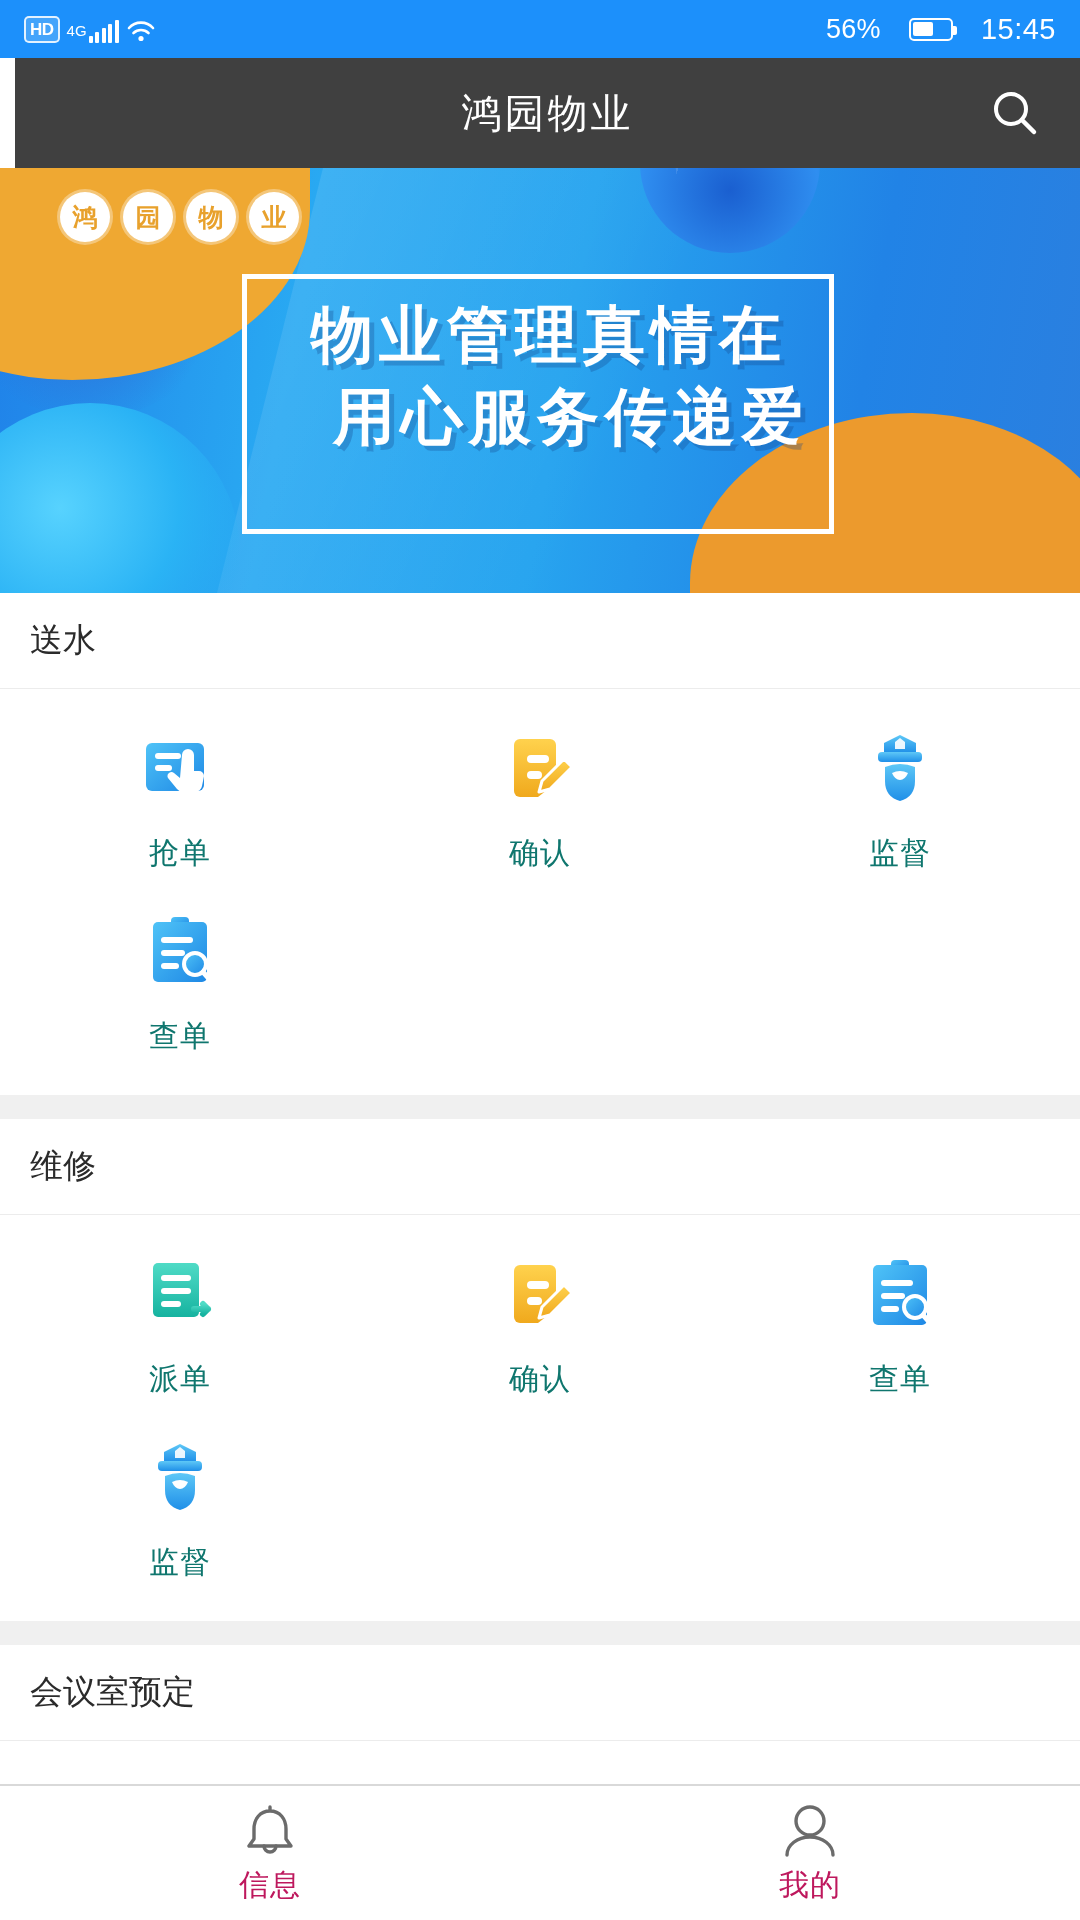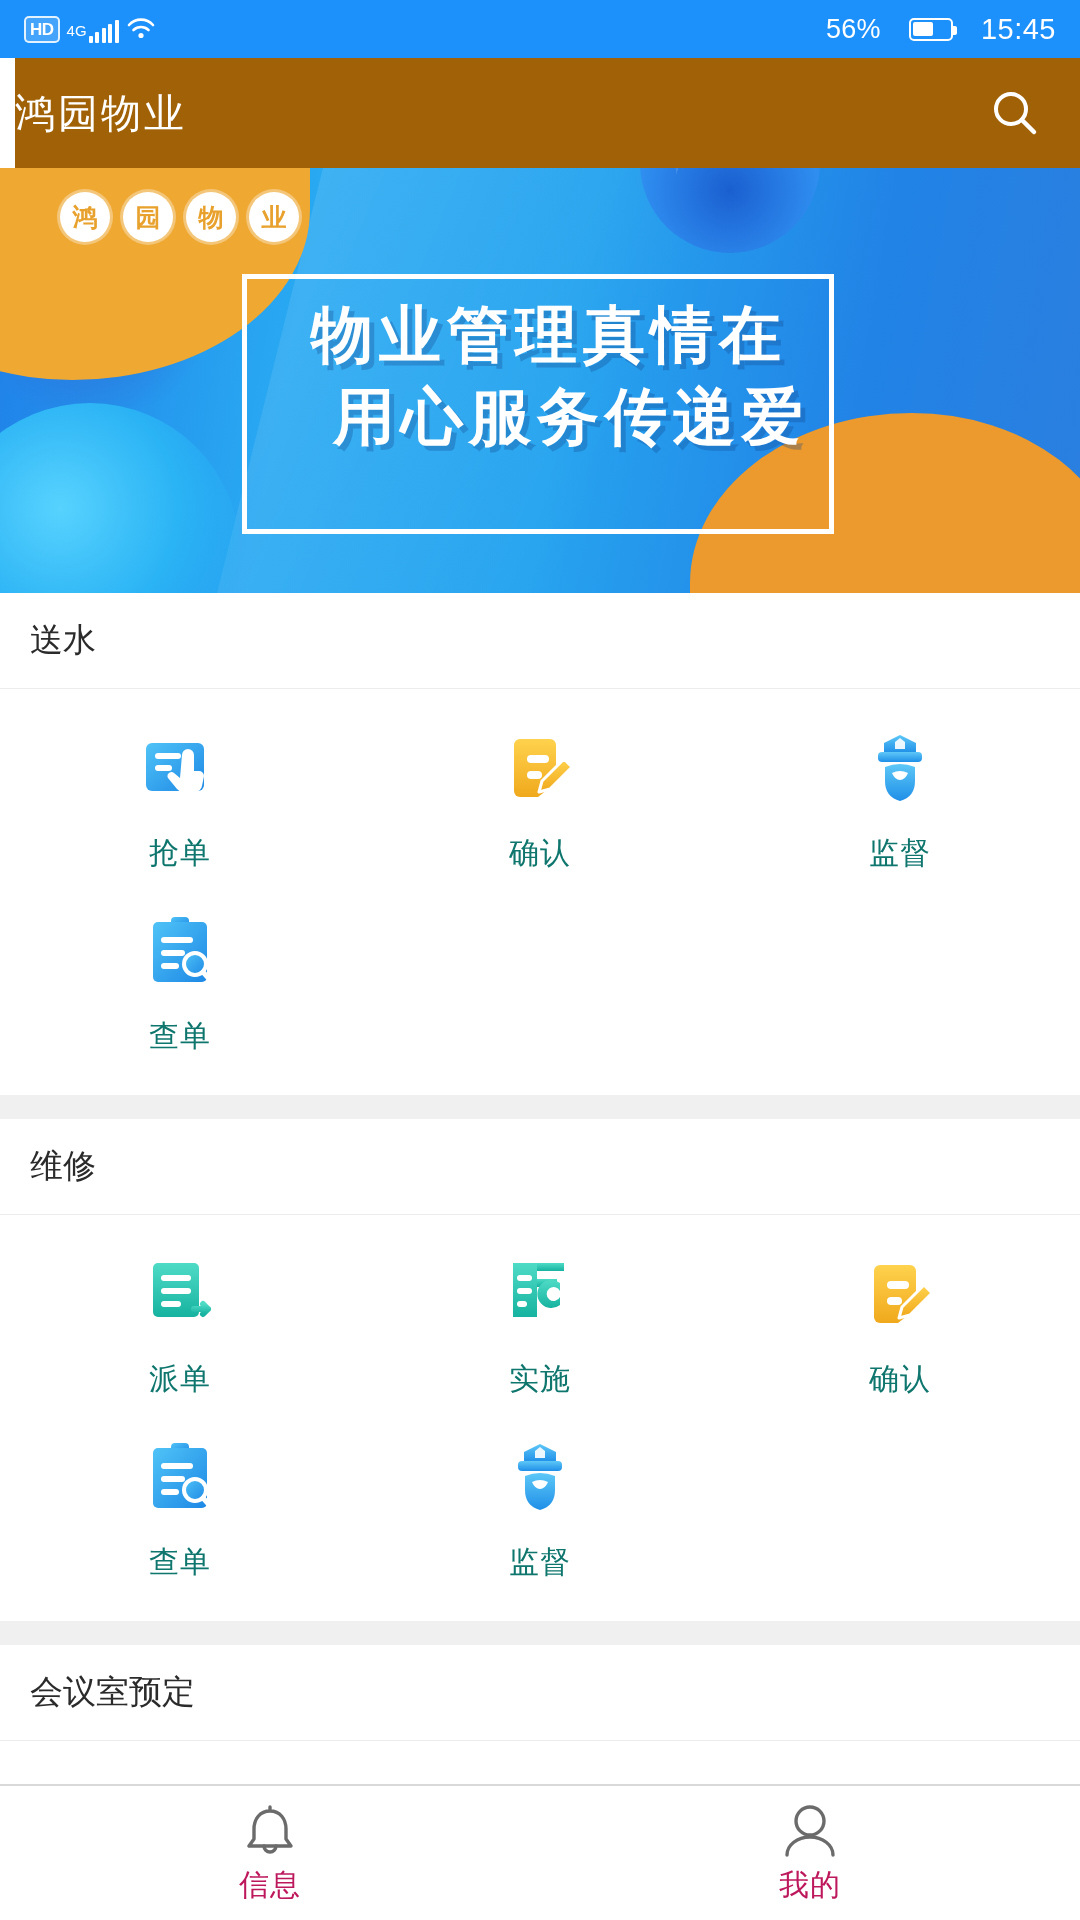--- a/index.html
+++ b/index.html
@@ -9,21 +9,21 @@
     background:#ffffff;
     overflow:hidden;
     position:relative;
   }
 
   
   .statusbar{
     height:58px; background:#1c90fb; display:flex; align-items:center;
     padding:0 24px; color:#ffffff;
   }
-  .sb-left{ display:flex; gap:7px; }
+  .sb-left{ display:flex; align-items:flex-end; gap:7px; }
   .sb-right{ margin-left:auto; display:flex; align-items:center; gap:28px; }
   .hd-badge{
     border:2px solid rgba(255,255,255,.85); border-radius:5px;
     font-size:17px; font-weight:bold; line-height:1;
     padding:3px 4px; letter-spacing:-.5px; color:#fff;
     background:rgba(255,255,255,.18);
   }
   .net-wrap{ display:flex; align-items:flex-end; gap:2px; }
   .net-label{ font-size:15px; line-height:1; margin-bottom:5px; }
   .bars{ display:flex; align-items:flex-end; gap:2.5px; height:24px;}
@@ -41,22 +41,22 @@
   }
   .battery::after{
     content:""; position:absolute; right:-6px; top:6px; width:4px; height:9px;
     background:#fff; border-radius:0 2px 2px 0;
   }
   .battery .fill{ height:100%; width:56%; background:#fff; border-radius:2px; }
   .clock{ font-size:29px; letter-spacing:.5px; }
 
   
   .appbar{
-    height:110px; background:#a16207; display:flex; align-items:center;
-    position:relative;margin-left:15px;
+    height:110px; background:#404040; display:flex; align-items:center;
+    justify-content:center; position:relative;margin-left:15px;
   }
   .appbar-title{ color:#fff; font-size:40px; letter-spacing:3px; }
   .search-btn{
     position:absolute; right:34px; top:50%; transform:translateY(-50%);
     width:62px; height:62px; display:flex; align-items:center; justify-content:center;
   }
 
   
   .banner{
     height:425px; position:relative; overflow:hidden;
@@ -324,40 +324,20 @@
           <path d="M16 8 h36 a5 5 0 0 1 5 5 v44 a5 5 0 0 1 -5 5 h-36 a5 5 0 0 1 -5 -5 v-44 a5 5 0 0 1 5 -5 z" fill="url(#gt1)"></path>
           <rect x="19" y="20" width="30" height="6" rx="3" fill="#fff"></rect>
           <rect x="19" y="33" width="30" height="6" rx="3" fill="#fff"></rect>
           <rect x="19" y="46" width="20" height="6" rx="3" fill="#fff"></rect>
           <path d="M52 54 l14 0 m-5 -5 l5 5 l-5 5" stroke="url(#gt1)" fill="none" stroke-width="6" stroke-linecap="round" stroke-linejoin="round"></path>
         </svg>
       </span>
       <span class="lbl">派单</span>
     </div>
 
-    <div class="cell">
-      <span class="ico">
-        <svg viewBox="0 0 76 76" width="76" height="76">
-          <defs>
-              <linearGradient id="gt2" x1="0" y1="0" x2="0" y2="1">
-            <stop offset="0" stop-color="#4fdbc6"></stop>
-                <stop offset="1" stop-color="#16b3a0"></stop>
-          </linearGradient>
-            </defs>
-          <path d="M11 8 h24 v54 h-24 z" fill="url(#gt2)"></path>
-          <rect x="15" y="20" width="15" height="6" rx="3" fill="#fff"></rect>
-          <rect x="15" y="33" width="15" height="6" rx="3" fill="#fff"></rect>
-          <rect x="15" y="46" width="10" height="6" rx="3" fill="#fff"></rect>
-          <path d="M35 8 h27 v8 h-27 z" fill="url(#gt2)"></path>
-          <path d="M35 24 h20 v8 h-20 z" fill="url(#gt2)"></path>
-          <path d="M58 28 a14 14 0 1 0 0 22 l0 -8 a7 7 0 1 1 0 -6 z" fill="url(#gt2)"></path>
-        </svg>
-      </span>
-      <span class="lbl">实施</span>
-    </div>
 
     <div class="cell">
       <span class="ico">
         <svg viewBox="0 0 76 76" width="76" height="76">
           <defs>
               <linearGradient id="gy2" x1="0" y1="0" x2="0" y2="1">
             <stop offset="0" stop-color="#ffd24d"></stop>
                 <stop offset="1" stop-color="#f0a91d"></stop>
           </linearGradient>
             </defs>

